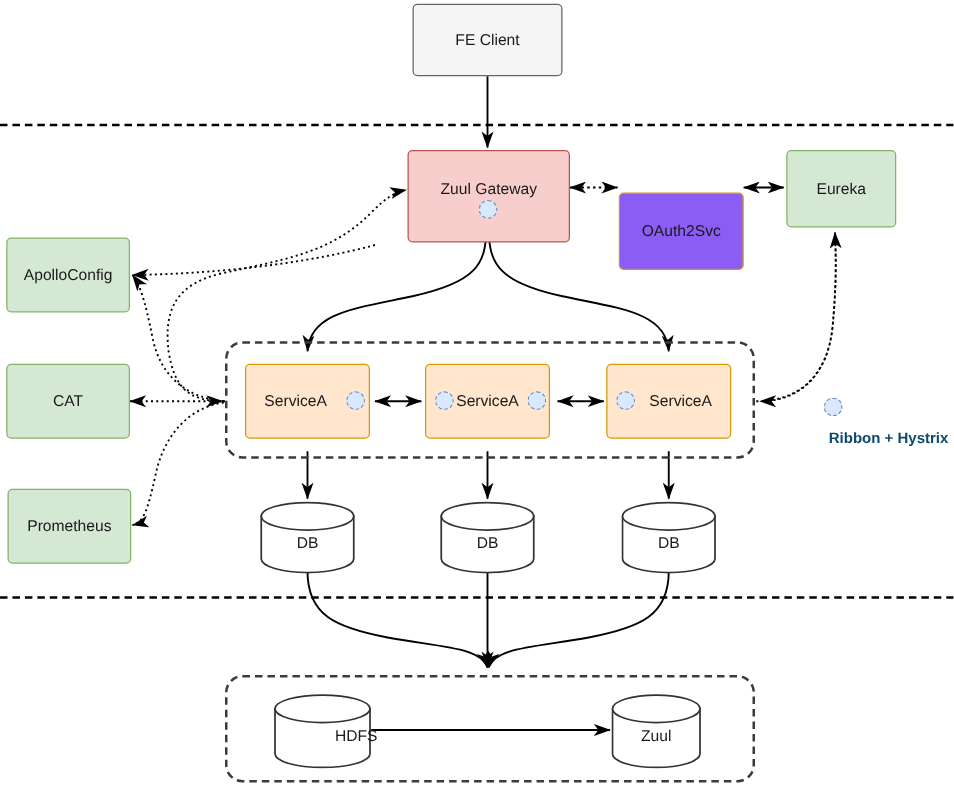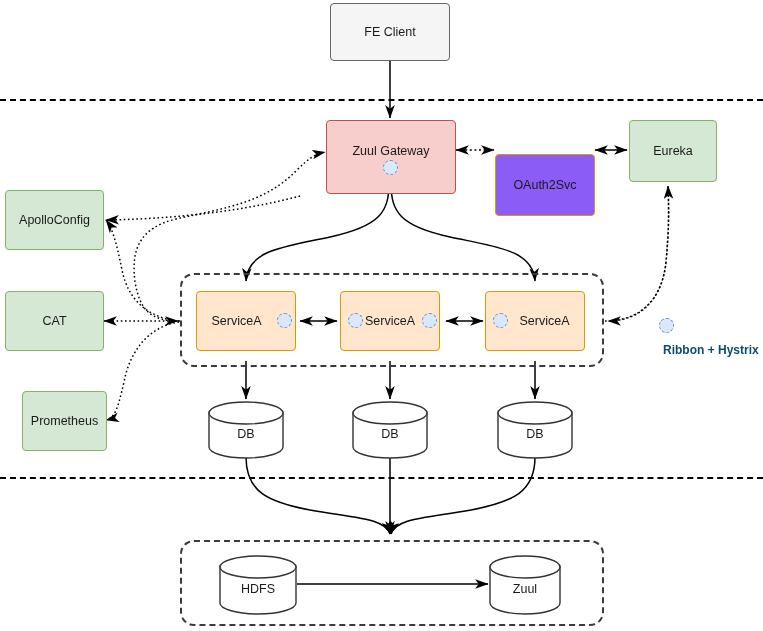--- a/index.html
+++ b/index.html
@@ -162,21 +162,21 @@
   </div>
 
   <div class="node" style="left:5px; top:291px; width:99px; height:60px; background:#d5e8d4; border:1.6px solid #82b366;">
     <span class="label">CAT</span>
   </div>
 
   <div class="node" style="left:5px; top:190px; width:99px; height:60px; background:#d5e8d4; border:1.6px solid #82b366;">
     <span class="label">ApolloConfig</span>
   </div>
 
-  <div class="node" style="left:22px; top:391px; width:85px; height:60px; background:#d5e8d4; border:1.6px solid #82b366;">
+  <div class="node" style="left:6px; top:391px; width:99px; height:60px; background:#d5e8d4; border:1.6px solid #82b366;">
     <span class="label">Prometheus</span>
   </div>
 
   <div class="node" style="left:196px; top:291px; width:100px; height:60px; background:#ffe6cc; border:1.6px solid #d79b00;">
     <span class="label" style="margin-right:19px;">ServiceA</span>
   </div>
   <div class="hx" style="left:277px; top:313px;"></div>
 
   <div class="node" style="left:340px; top:291px; width:100px; height:60px; background:#ffe6cc; border:1.6px solid #d79b00;">
     <span class="label">ServiceA</span>
@@ -209,21 +209,21 @@
   </div>
 
   <div class="cyl" style="left:497px; top:401px; width:76px; height:58px;">
     <svg width="76" height="58" viewBox="0 0 76 58" xmlns="http://www.w3.org/2000/svg">
       <path d="M1,12 L1,46 A37,11 0 0 0 75,46 L75,12 Z" fill="#ffffff" stroke="#333333" stroke-width="1.4"></path>
       <ellipse cx="38" cy="12" rx="37" ry="11" fill="#ffffff" stroke="#333333" stroke-width="1.4"></ellipse>
     </svg>
     <span class="label">DB</span>
   </div>
 
-  <div class="cyl" style="left:219px; top:555px; width:78px; height:60px;">
+  <div class="cyl" style="left:219px; top:555px; width:78px; height:60px;padding-left:27px;">
     <svg width="78" height="60" viewBox="0 0 78 60" xmlns="http://www.w3.org/2000/svg">
       <path d="M1,12 L1,48 A38,11 0 0 0 77,48 L77,12 Z" fill="#ffffff" stroke="#333333" stroke-width="1.4"></path>
       <ellipse cx="39" cy="12" rx="38" ry="11" fill="#ffffff" stroke="#333333" stroke-width="1.4"></ellipse>
     </svg>
     <span class="label">HDFS</span>
   </div>
 
   <div class="cyl" style="left:489px; top:555px; width:72px; height:60px;">
     <svg width="72" height="60" viewBox="0 0 72 60" xmlns="http://www.w3.org/2000/svg">
       <path d="M1,12 L1,48 A35,11 0 0 0 71,48 L71,12 Z" fill="#ffffff" stroke="#333333" stroke-width="1.4"></path>

